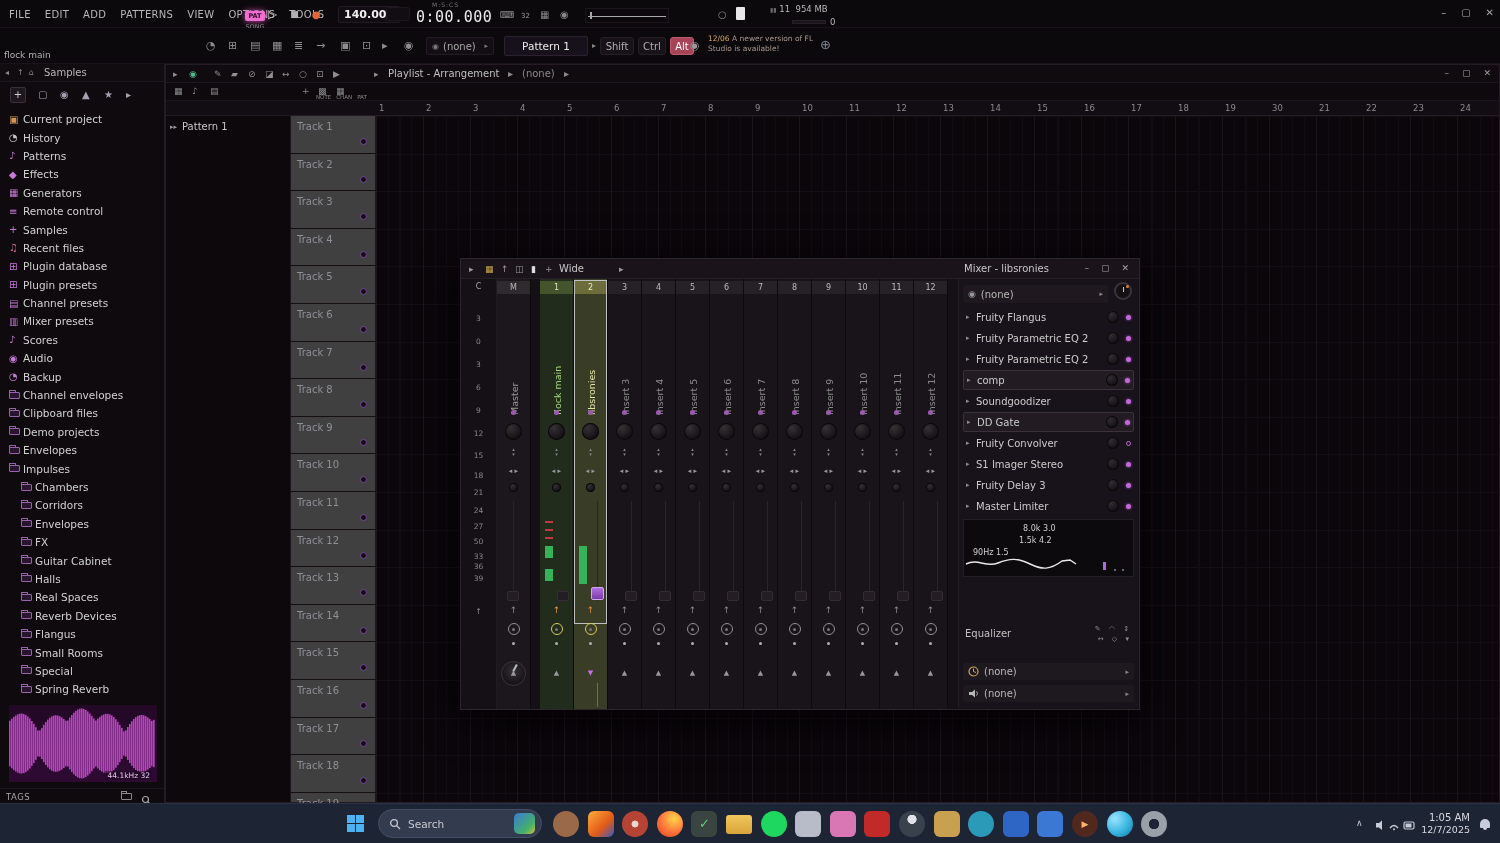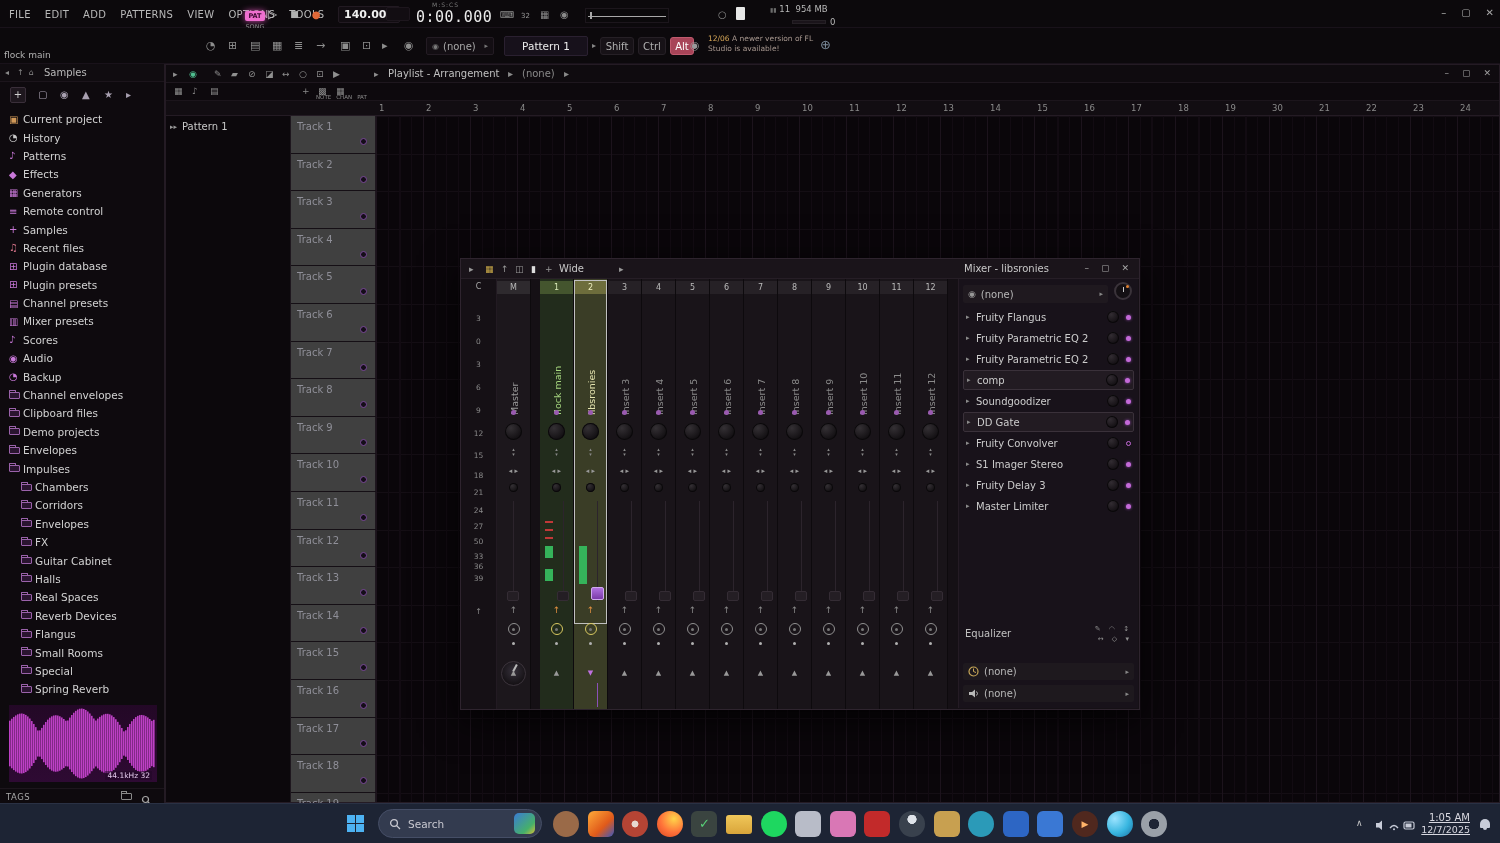--- a/index.html
+++ b/index.html
@@ -208,21 +208,21 @@
   .shape-gear{background:radial-gradient(circle,rgba(0,0,0,0) 0 27%,var(--c) 29% 100%);border-radius:50%;}
   .tb-app[data-name="taskbar-firefox"]{background:radial-gradient(circle at 65% 30%,#ffd54a,#ff7139 55%,#d8451f);}
   .tb-app[data-name="taskbar-edge"]{background:radial-gradient(circle at 30% 30%,#9be3ff,#38b6e0 55%,#1a6fa0);}
   .tb-app[data-name="taskbar-fl-studio"]{background:linear-gradient(135deg,#ffab3a,#e05a1a 60%,#3a58c0);}
   .tb-app[data-name="taskbar-record-app"]{background:radial-gradient(circle,#e8d8d0 0 18%,#b54434 20% 100%);}
   .tb-app[data-name="taskbar-obs-studio"]{background:radial-gradient(circle at 50% 32%,#e0e4ea 0 20%,#39414d 22% 100%);}
   .tb-app[data-name="taskbar-checker-app"]::after{content:"✓";color:#58d078;font-size:13px;display:block;text-align:center;line-height:26px;}
   .tb-app[data-name="taskbar-media-player"]::after{content:"▶";color:#ffb36a;font-size:9px;display:block;text-align:center;line-height:26px;}
   .tray-chev{position:absolute;left:1356px;top:14px;font-size:9px;color:#c8c8c8;}
   .tray-icons{position:absolute;left:1376px;top:13px;}
-  .clockblk{position:absolute;left:1410px;top:8px;width:60px;text-align:right;font-size:10px;line-height:12px;color:#d8d8e0;text-decoration:underline;}
+  .clockblk{position:absolute;left:1410px;top:8px;width:60px;text-align:right;font-size:10px;line-height:12px;color:#d8d8e0;}
   .clockblk .dt{font-size:9.5px;}
   .bell{position:absolute;left:1480px;top:15px;width:10px;height:9px;background:#c8ccd8;border-radius:5px 5px 1px 1px;}
   .bell::after{content:"";position:absolute;left:3px;bottom:-2px;width:4px;height:2px;background:#c8ccd8;border-radius:0 0 2px 2px;}
 </style>
 </head>
 <body>
 
 <div id="screen" data-name="fl-studio-desktop">
 
   <div class="menubar" data-name="menu-bar">
@@ -992,20 +992,31 @@
        <span class="fx-knob" data-name="fx-mix-knob"></span>
        <span class="fx-dot" data-name="fx-enable-switch"></span>
           </div>
           <div class="fx-row" style="top:217px" data-name="fx-slot-10-fruity-limiter">
        <span class="fx-arrow" data-name="chevron-right-icon">▸</span>
        <span class="fx-name">Master Limiter</span>
        <span class="fx-knob" data-name="fx-mix-knob"></span>
        <span class="fx-dot" data-name="fx-enable-switch"></span>
           </div>
         </div>
+      <div class="eqbox" data-name="eq-display">
+        <span class="eq-lbl" style="left:59px;top:4px" data-name="eq-readout-1">8.0k 3.0</span>
+        <span class="eq-lbl" style="left:55px;top:16px" data-name="eq-readout-2">1.5k 4.2</span>
+        <span class="eq-lbl" style="left:9px;top:28px" data-name="eq-readout-3">90Hz 1.5</span>
+        <svg width="169" height="56" style="position:absolute;left:0;top:0" data-name="eq-curve">
+          <path d="M2,44 C14,38 22,48 34,43 S54,38 66,44 S86,50 98,41 L106,40 L112,44" fill="none" stroke="#e8e8e8" stroke-width="1.4"></path>
+          <rect x="139" y="42" width="3" height="8" fill="#b06ae0"></rect>
+          <circle cx="151" cy="50" r="1" fill="#888"></circle>
+          <circle cx="159" cy="50" r="1" fill="#888"></circle>
+        </svg>
+      </div>
       <div class="eq-row" data-name="equalizer-section">
         <span class="eq-title" data-name="equalizer-label">Equalizer</span>
         <div class="eq-icons" data-name="equalizer-controls">✎ ◠ ↕<br>↔ ◇ ▾</div>
       </div>
       <div class="io-slot" style="top:384px" data-name="sidechain-slot">
         <svg width="11" height="11" viewBox="0 0 11 11" data-name="clock-icon">
             <circle cx="5.5" cy="5.5" r="4.5" fill="none" stroke="#c8a858" stroke-width="1.2"></circle>
             <line x1="5.5" y1="5.5" x2="5.5" y2="2.5" stroke="#c8a858" stroke-width="1"></line>
             <line x1="5.5" y1="5.5" x2="8" y2="6.5" stroke="#c8a858" stroke-width="1"></line>
           </svg>

